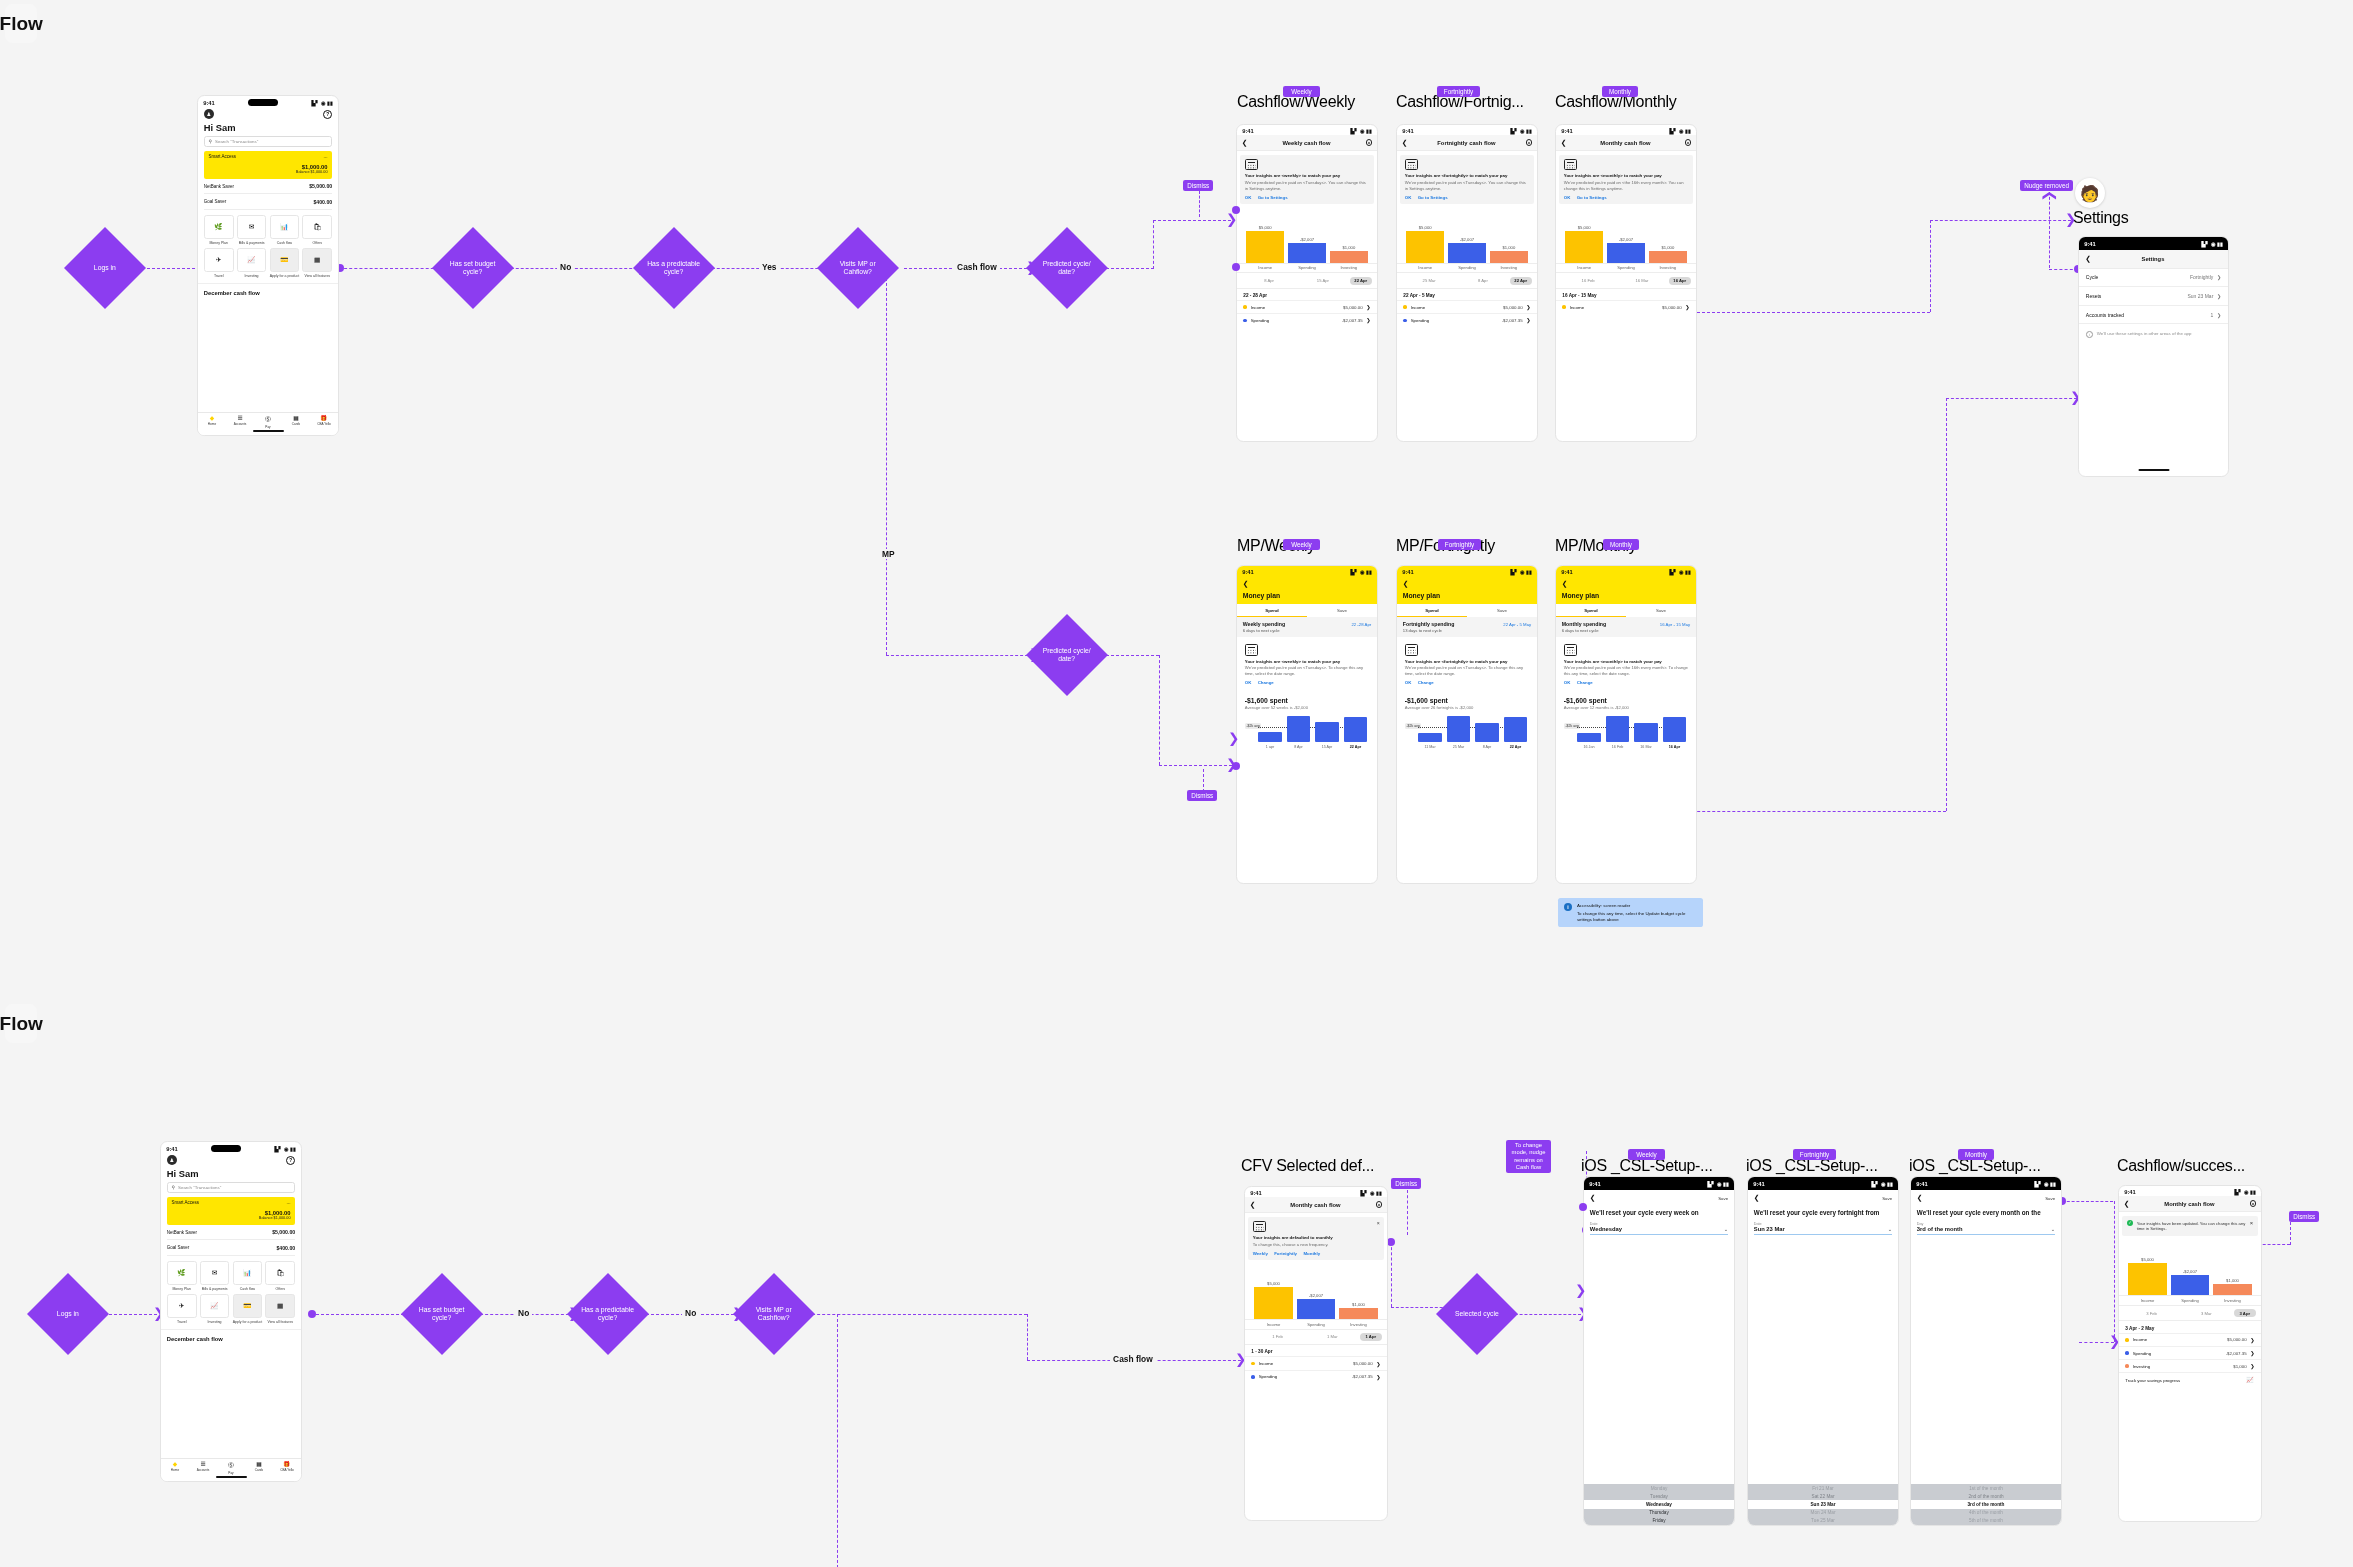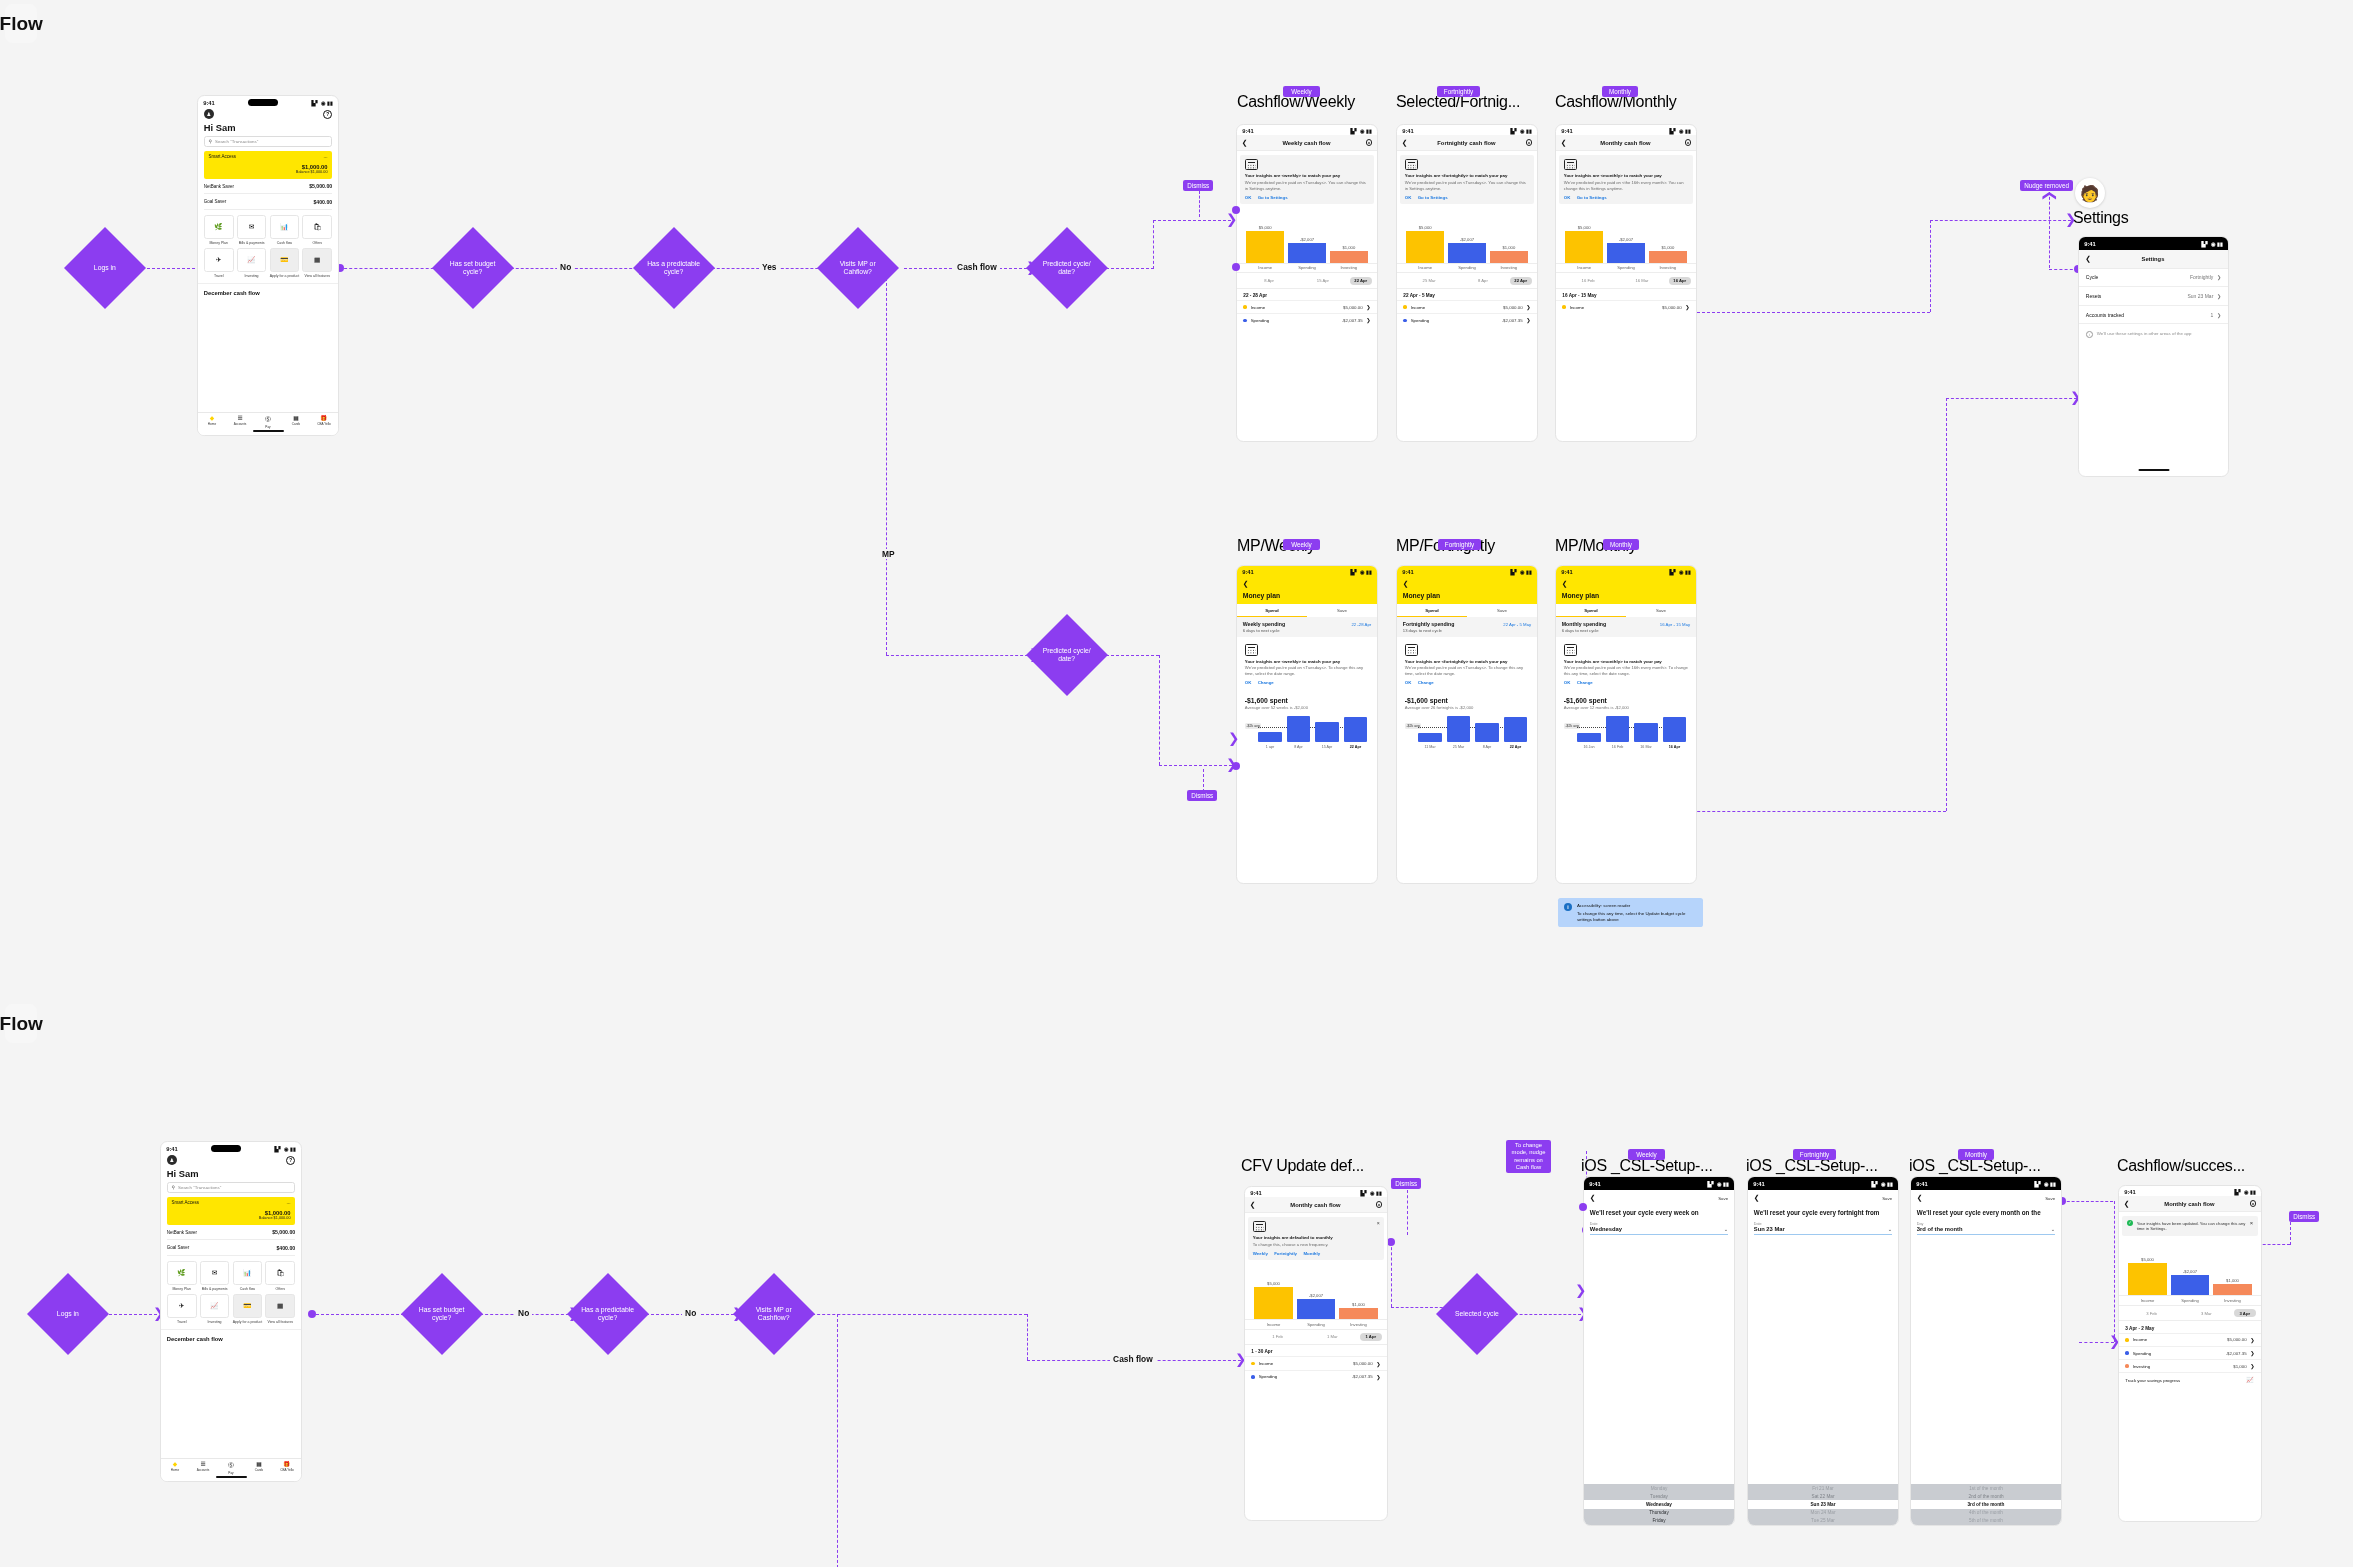--- a/index.html
+++ b/index.html
@@ -413,21 +413,21 @@
     <div class="cfrow">
         <span class="swatch" style="background:#3b5fe8"></span>
         <span class="nm">Spending</span>
         <span class="vl">-$2,007.35</span>
         <span class="ch">❯</span>
       </div>
   </div>
   <div class="dot" style="left:1232px;top:206px;"></div>
   <div class="dot" style="left:1232px;top:263px;"></div>
 
-  <div class="frame-title" style="left:1396px;top:93px;">Selected/Fortnig...</div>
+  <div class="frame-title" style="left:1396px;top:93px;">Cashflow/Fortnig...</div>
   <div class="tag" style="left:1437px;top:86px;width:43px;">Fortnightly</div>
   <div class="phone" style="left:1396px;top:124px;width:142px;height:318px;">
     <div class="statusbar">
       <span>9:41</span>
       <span class="sb-right">
           <span>▙▘</span>
           <span>◉</span>
           <span>▮▮</span>
         </span>
     </div>
@@ -930,21 +930,21 @@
           <span class="lb">Cards</span>
         </div>
       <div class="tb">
           <span class="ic">🎁</span>
           <span class="lb">CBA Yello</span>
         </div>
       <div class="homebar" style="grid-column:1/-1;"></div>
     </div>
   </div>
 
-  <div class="frame-title" style="left:1241px;top:1157px;">CFV Update def...</div>
+  <div class="frame-title" style="left:1241px;top:1157px;">CFV Selected def...</div>
   <div class="phone" style="left:1244px;top:1186px;width:144px;height:335px;">
     <div class="statusbar">
       <span>9:41</span>
       <span class="sb-right">
           <span>▙▘</span>
           <span>◉</span>
           <span>▮▮</span>
         </span>
     </div>
     <div class="navbar">

